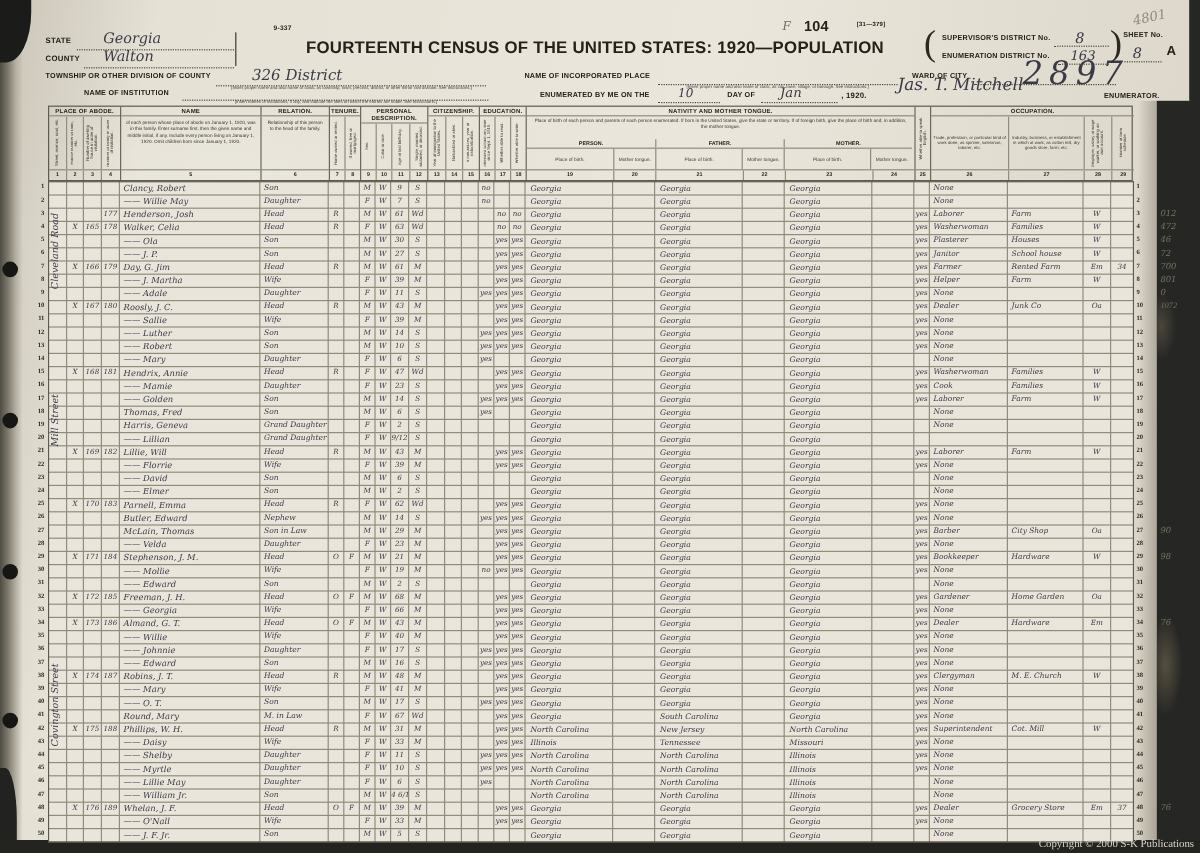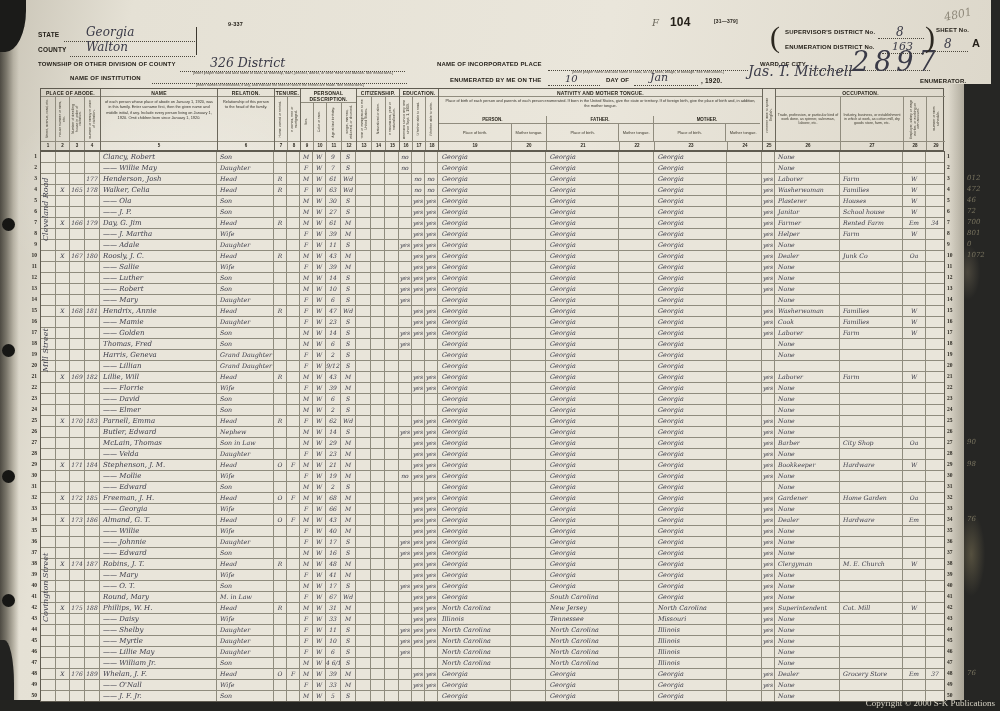--- a/index.html
+++ b/index.html
@@ -82,20 +82,21 @@
   <div class="scanshadow"></div>
   <div class="darkright"></div>
   <div class="darkrightTop"></div>
   <div class="darkbottom"></div>
 
 
   <div class="lab" style="left:228px;top:21px;font-size:5.5px">9-337</div>
   <div class="hwa hw" style="left:652px;top:17px;font-size:10px;color:#6e6a5e">F</div>
   <div class="lab" style="left:670px;top:15px;font-size:12px">104</div>
   <div class="lab" style="left:714px;top:18px;font-size:5px">[31—379]</div>
+  <div class="lab" style="left:255px;top:31px;width:420px;text-align:center;font-size:14px;letter-spacing:.2px">FOURTEENTH CENSUS OF THE UNITED STATES: 1920—POPULATION</div>
 
   <div class="lab" style="left:38px;top:31px">STATE</div>
   <div class="dot" style="left:64px;top:40px;width:131px"></div>
   <div class="hwa hw" style="left:86px;top:25px;font-size:12px">Georgia</div>
   <div class="vbar" style="left:196px;top:27px;height:28px"></div>
   <div class="lab" style="left:38px;top:46px">COUNTY</div>
   <div class="dot" style="left:70px;top:55px;width:125px"></div>
   <div class="hwa hw" style="left:86px;top:40px;font-size:12px">Walton</div>
   <div class="lab" style="left:38px;top:61px;font-size:6px">TOWNSHIP OR OTHER DIVISION OF COUNTY</div>
   <div class="dot" style="left:180px;top:70px;width:225px"></div>
@@ -1889,21 +1890,21 @@
       <div class="hole" style="left: 2px; top: 594px;"></div>
     </div>
   <div id="bleeds">
       <div class="bleed" style="top: 174px;">012</div>
       <div class="bleed" style="top: 185px;">472</div>
       <div class="bleed" style="top: 196px;">46</div>
       <div class="bleed" style="top: 207px;">72</div>
       <div class="bleed" style="top: 218px;">700</div>
       <div class="bleed" style="top: 229px;">801</div>
       <div class="bleed" style="top: 240px;">0</div>
-      <div class="bleed" style="top: 251px;">1072</div>
+      <div class="bleed" style="top: 251px; font-family: Liberation Serif, serif;">1072</div>
       <div class="bleed" style="top: 438px;">90</div>
       <div class="bleed" style="top: 460px;">98</div>
       <div class="bleed" style="top: 515px;">76</div>
       <div class="bleed" style="top: 669px;">76</div>
     </div>
 
   <div class="copyright">Copyright © 2000 S-K Publications</div>
 </div>
 
 </body></html>

